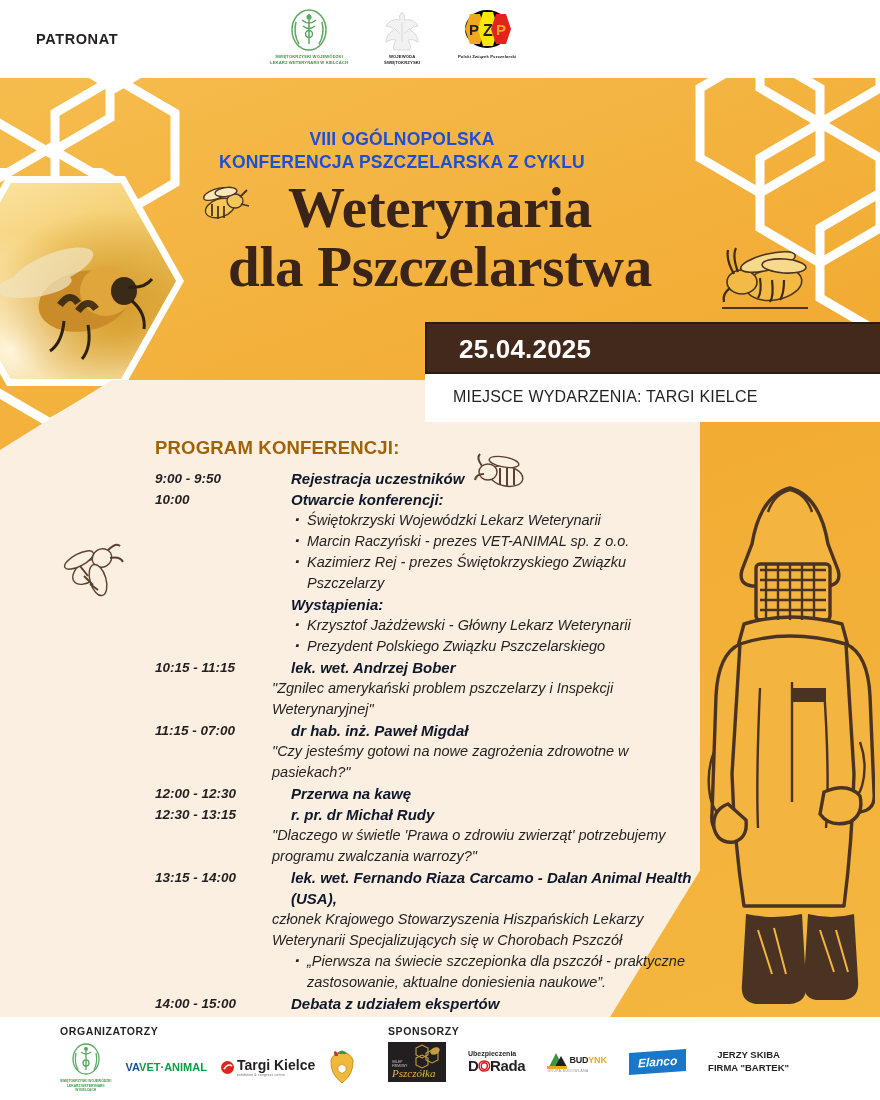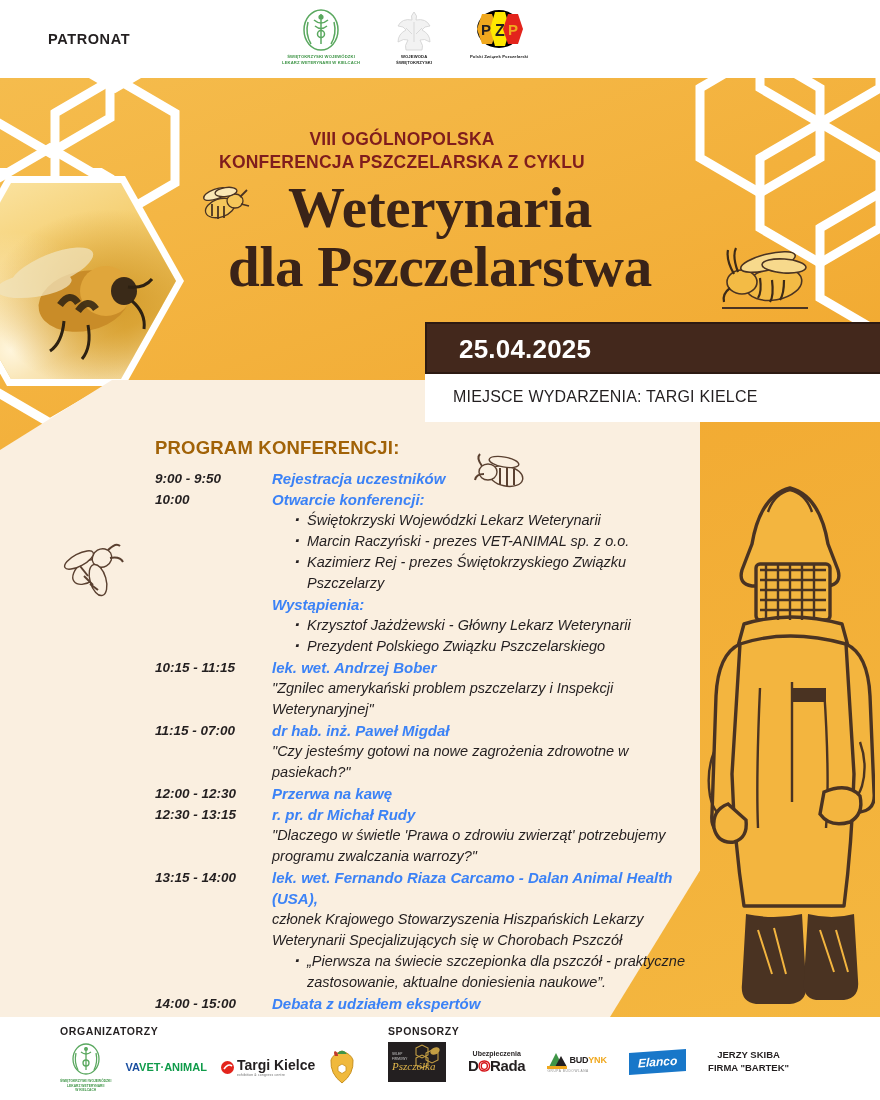--- a/index.html
+++ b/index.html
@@ -11,21 +11,21 @@
   }
   .poster {
     position: relative;
     width: 880px; height: 1100px;
     background: #ffffff;
     overflow: hidden;
   }
 
   
   .patronat-bar {
-    position: absolute; top: 0; left: 12px;
+    position: absolute; top: 0; left: 0;
     width: 744px; height: 78px;
     background: #ffffff;
     z-index: 20;
   }
   .patronat-label {
     position: absolute; left: 36px; top: 31px;
     font-size: 14.5px; font-weight: bold;
     letter-spacing: 0.6px; color: #231f20;
   }
   .logo-row {
@@ -72,21 +72,21 @@
       radial-gradient(ellipse at 70% 60%, #d39a2a 0%, rgba(211,154,42,0) 55%),
       radial-gradient(ellipse at 25% 85%, #fff6dd 0%, rgba(255,246,221,0) 50%),
       linear-gradient(155deg, #fbe6a8 0%, #f5cf72 40%, #e9b84d 75%, #fdf3d6 100%);
       overflow: hidden;
   }
 
   
   .kicker {
     position: absolute; left: 0; top: 128px; width: 804px;
     text-align: center; z-index: 8;
-    color: #7f1d1d; font-weight: bold;
+    color: #1d4ed8; font-weight: bold;
     font-size: 17.5px; line-height: 1.33; letter-spacing: 0.2px;
   }
   .kicker span { display: block; }
   .maintitle {
     position: absolute; left: 0; top: 178px; width: 880px;
     text-align: center; z-index: 8;
     font-family: "Liberation Serif", serif;
     color: #3a2318; font-weight: bold;
     font-size: 57px; line-height: 1.04; letter-spacing: -0.3px;
   }
@@ -134,22 +134,23 @@
     width: 540px; z-index: 9; font-style: italic;
   }
   .prow { display: flex; margin-bottom: 0px; }
   .ptime {
     width: 117px; flex: 0 0 117px;
     font-size: 13.5px; font-weight: bold; color: #231f20;
     line-height: 21px; padding-top: 0px;
   }
   .pbody { flex: 1; }
   .pbody .strong {
-    font-size: 15px; font-weight: bold; color: #3b82f6;
+    font-size: 15px; font-weight: bold; color: #0f172a;
     line-height: 21px;
+    margin-left: 19px;
   }
   .pbody .plain {
     font-size: 14.5px; font-weight: normal; color: #231f20;
     line-height: 21px;
   }
   .bullets { list-style: none; margin: 0 0 0 22px; padding: 0; }
   .bullets li {
     position: relative; font-size: 14.5px; color: #231f20;
     line-height: 21px; padding-left: 13px;
   }
@@ -176,27 +177,27 @@
   }
   .vetanimal { color: #0f9b4a; font-size: 11px; font-weight: bold; }
   .vetanimal .va { color: #1a4fa0; }
   .targi { color: #231f20; font-size: 14px; font-weight: bold; }
   .targi-sub { color: #6b6b6b; font-size: 3.4px; font-weight: normal; letter-spacing: 0.2px;}
   .elanco-box {
     background: #1877c9; color: #ffffff; font-style: italic;
     font-weight: bold; font-size: 12px; padding: 4px 9px;
     transform: skewY(-4deg);
   }
-  .dorada { text-align: center; line-height: 1.05; }
+  .dorada { text-align: left; line-height: 1.05; }
   .dorada-top { font-size: 7px; font-weight: bold; color: #231f20; }
   .dorada-main { font-size: 15px; font-weight: bold; color: #231f20; letter-spacing: -0.3px;}
   .dorada-main .o { color: #ffffff; -webkit-text-stroke: 1.4px #d51317; }
   .pszczolka-box {
     width: 58px; height: 40px; background: #231f20;
-    display: flex; flex-direction: column; justify-content: center;
+    display: flex; flex-direction: column; justify-content: flex-end;
     padding: 3px 4px; position: relative; overflow: hidden;
   }
   .pszczolka-name {
     font-family: "Liberation Serif", serif; font-style: italic;
     color: #e0b54a; font-size: 11px; line-height: 1; z-index: 2;
   }
   .pszczolka-small { color: #cfcfcf; font-size: 3.2px; line-height: 1.3; z-index: 2;}
   .budynek { display: flex; flex-direction: column; align-items: flex-start; }
   .budynek-main { font-size: 9px; font-weight: bold; color: #231f20; letter-spacing: -0.2px;}
   .budynek-main .yn { color: #f0a81e; }

